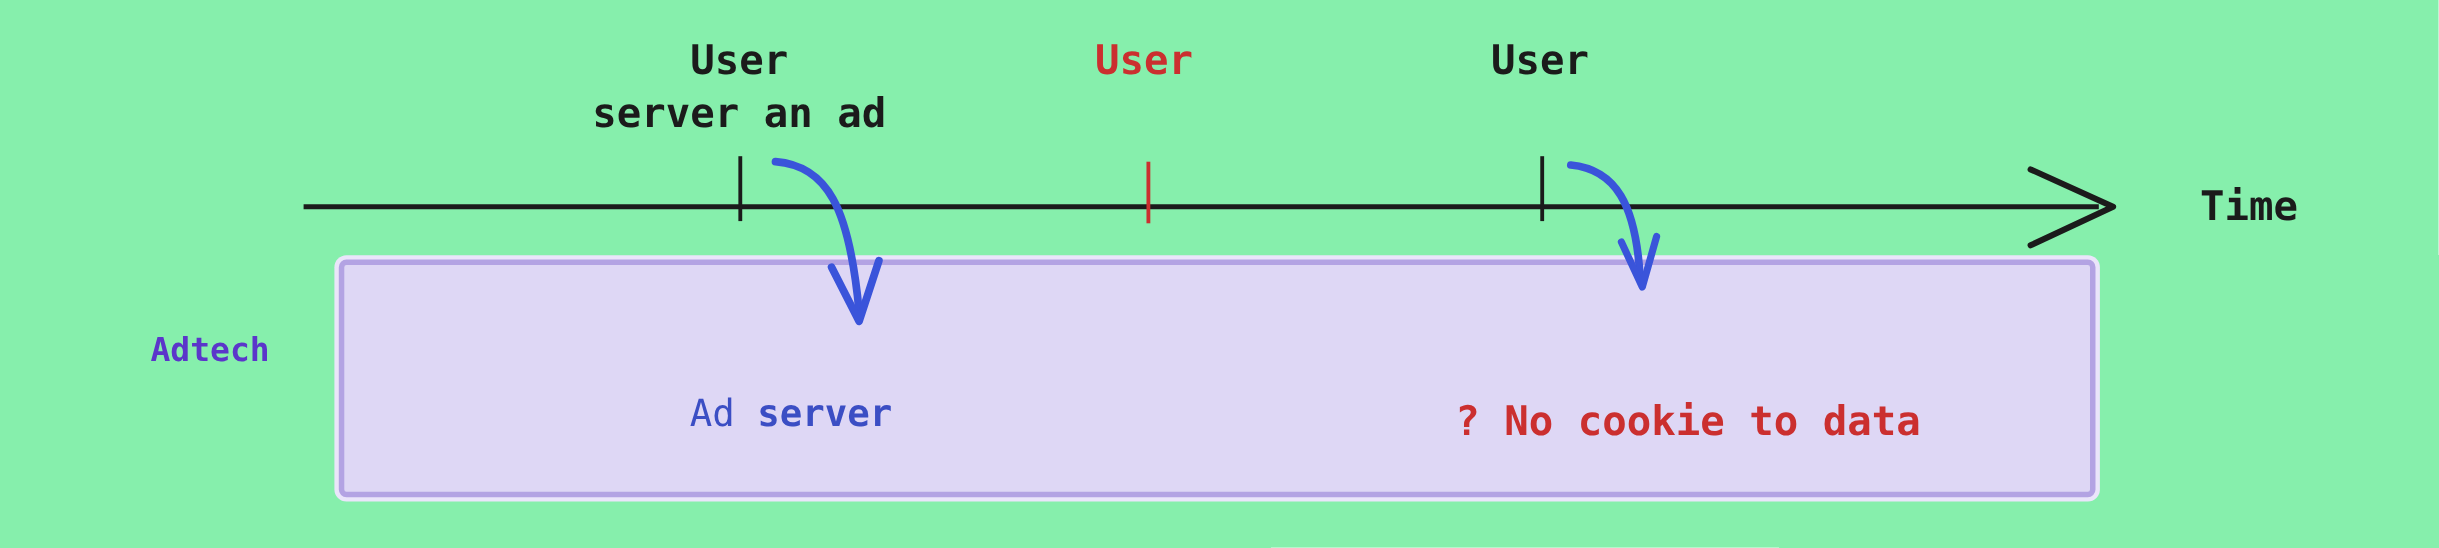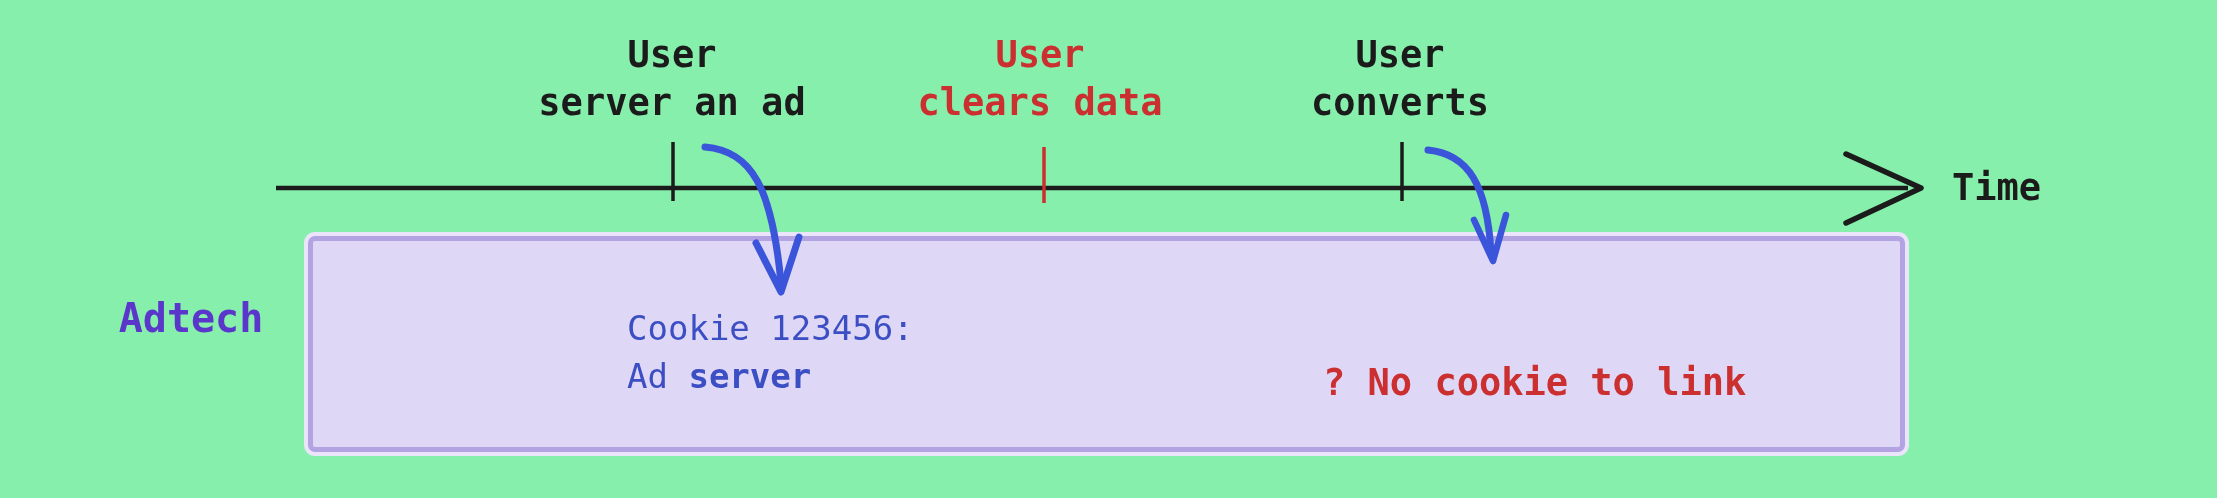--- a/index.html
+++ b/index.html
@@ -44,25 +44,26 @@
   .event-label {
     transform: translateX(-50%);
     text-align: center;
     font-size: 37px;
     line-height: 48px;
   }
   .event-label.red { color: var(--red, #cb2f2f); }
   .time-label {
     font-size: 37px;
     line-height: 46px;
+    margin-left: 48px;
   }
   .server-label {
     transform: translateX(-50%);
     text-align: right;
-    font-size: 40px;
+    font-size: 30px;
     line-height: 47px;
     color: var(--purple, #5b36ca);
   }
   .cookie-note {
     font-size: 34px;
     line-height: 48px;
     font-weight: 400;
     color: var(--blue, #3b4ec4);
   }
   .cookie-note b { font-weight: 700; }
@@ -92,30 +93,30 @@
 
     <path class="stroke-blue" d="M705,147 C752,151 772,188 781,283" stroke-width="7" stroke-linecap="round"></path>
     <path class="stroke-blue" d="M756,243 L781,292 L799,237" stroke-width="7" stroke-linecap="round" stroke-linejoin="round"></path>
 
     <path class="stroke-blue" d="M1428,150 C1469,154 1487,186 1491,252" stroke-width="7" stroke-linecap="round"></path>
     <path class="stroke-blue" d="M1474,220 L1493,261 L1506,215" stroke-width="6.5" stroke-linecap="round" stroke-linejoin="round"></path>
   </svg>
 
   <div class="label event-label" style="left:672px; top:31px;"><span phantom="">User</span><br><span>server an ad</span></div>
 
-  <div class="label event-label red" style="left:1040px; top:31px;"><span>User</span><br><span>clears data</span></div>
+  <div class="label event-label red" style="left:1040px; top:31px;"><span>User</span><br></div>
 
-  <div class="label event-label" style="left:1400px; top:31px;"><span>User</span><br><span>converts</span></div>
+  <div class="label event-label" style="left:1400px; top:31px;"><span>User</span><br></div>
 
   <div class="label time-label" style="left:1952px; top:165px;">Time</div>
 
   <div class="label server-label" style="left:191px; top:295px;"><span>Adtech</span><br></div>
 
-  <div class="label cookie-note" style="left:627px; top:304px;"><span>Cookie 123456:</span><br><span>Ad </span><b>server</b></div>
+  <div class="label cookie-note" style="left:627px; top:304px;"><br><span>Ad </span><b>server</b></div>
 
   <div class="label no-cookie-note" style="left:1323px; top:265px;">
-    <div>? No cookie to link</div>
+    <div>? No cookie to data</div>
     
     
     
   </div>
 
 </div>
 
 </body></html>

